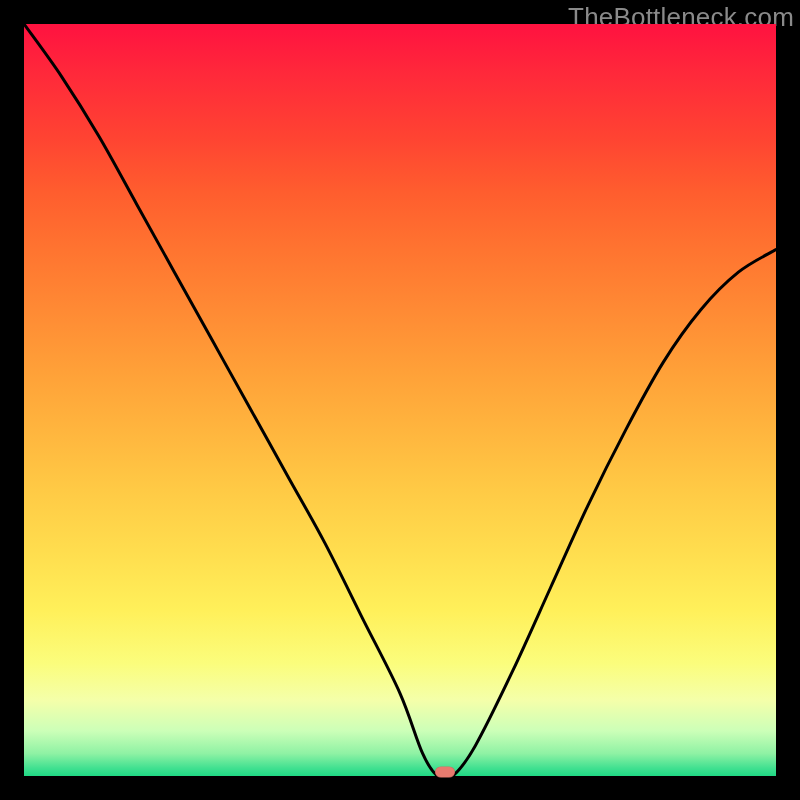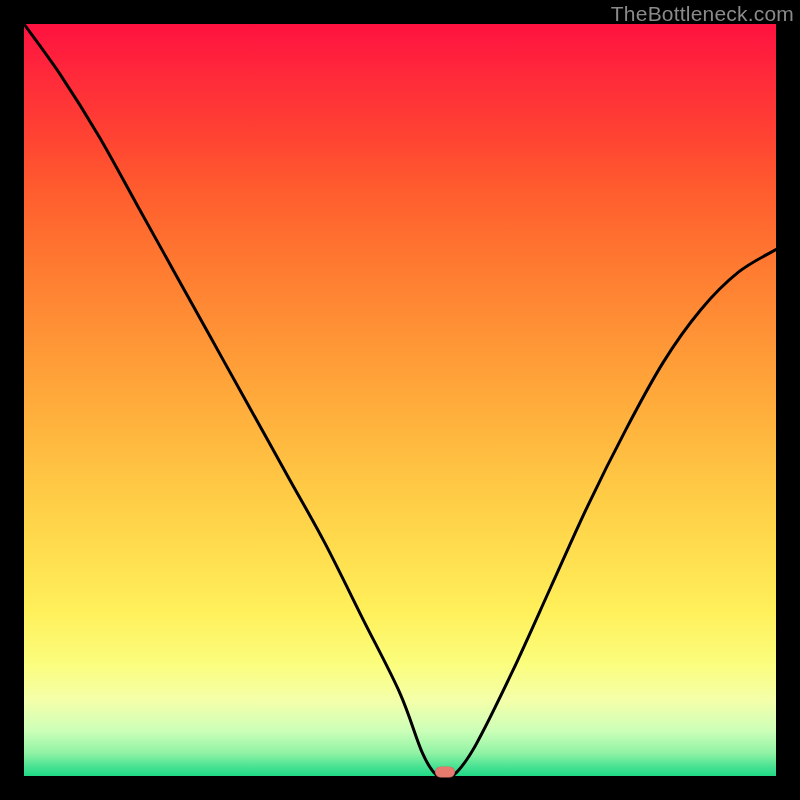--- a/index.html
+++ b/index.html
@@ -40,21 +40,21 @@
       #8ff2a4 97%,
       #3fe090 99%,
       #20d884 100%
     );
   }
   .watermark {
     position: absolute;
     top: 2px;
     right: 6px;
     font-family: Arial, Helvetica, sans-serif;
-    font-size: 21px;
+    font-size: 26px;
     color: #8a8a8a;
     letter-spacing: 0.2px;
     user-select: none;
     text-align: center;
   }
   svg.curve {
     position: absolute;
     left: 0;
     top: 0;
     width: 752px;

